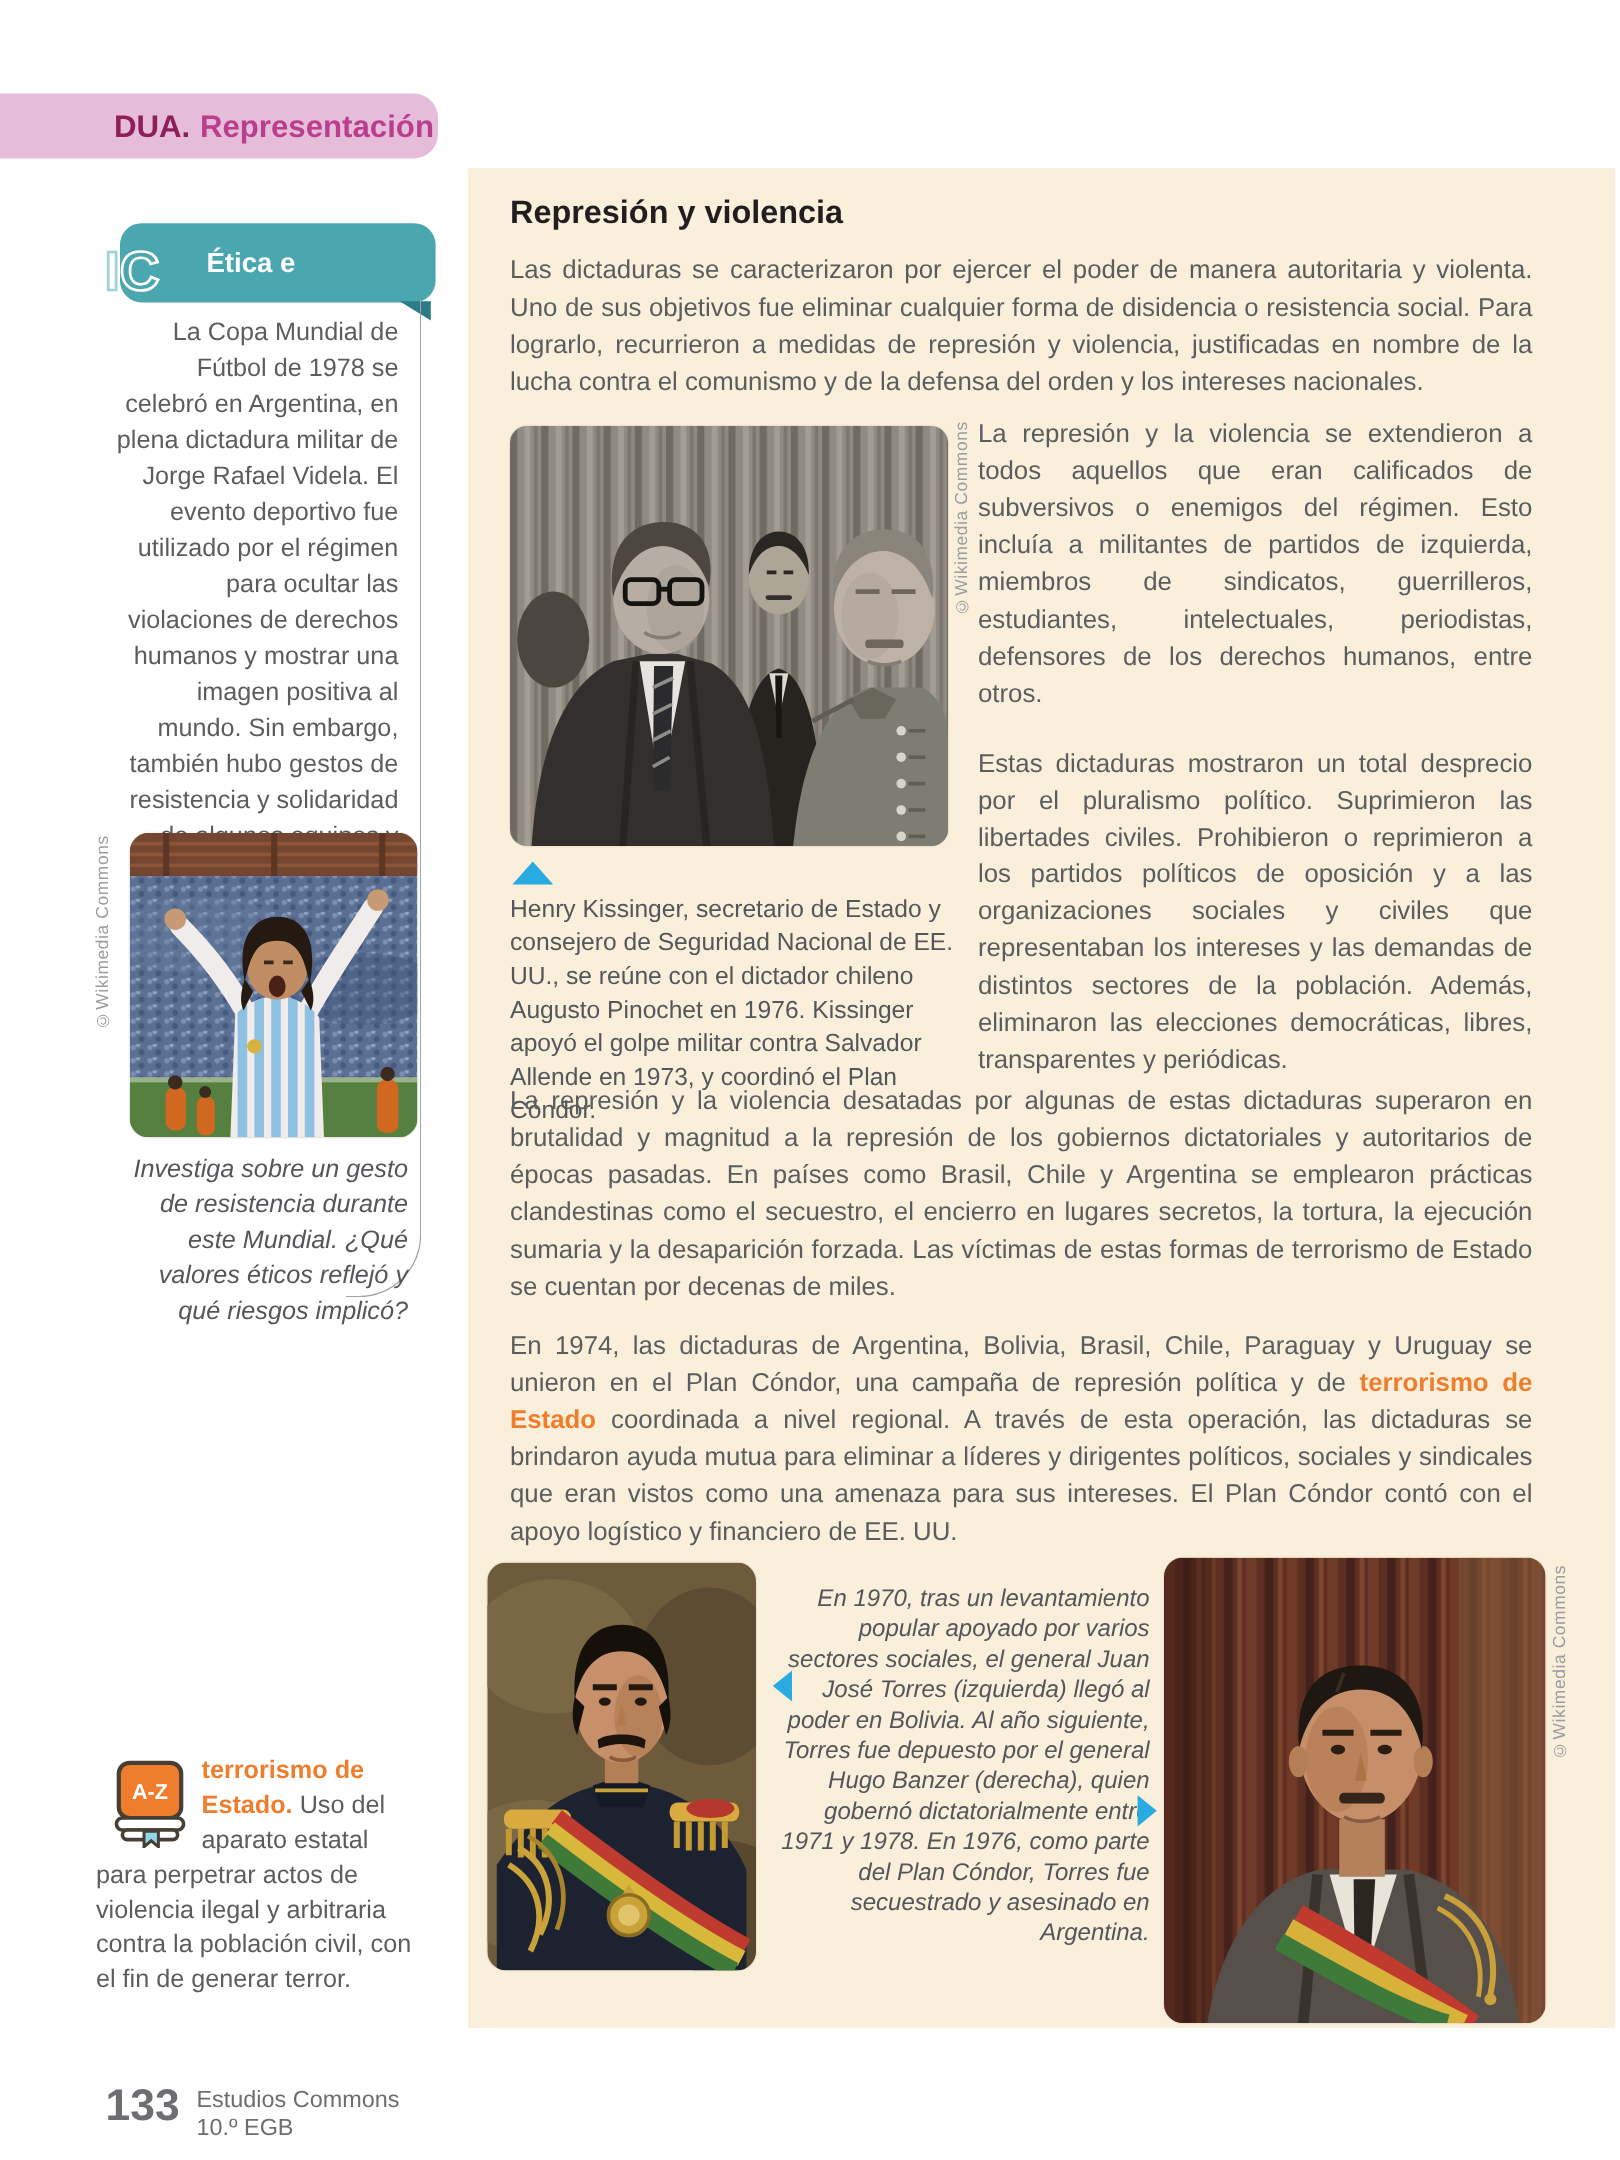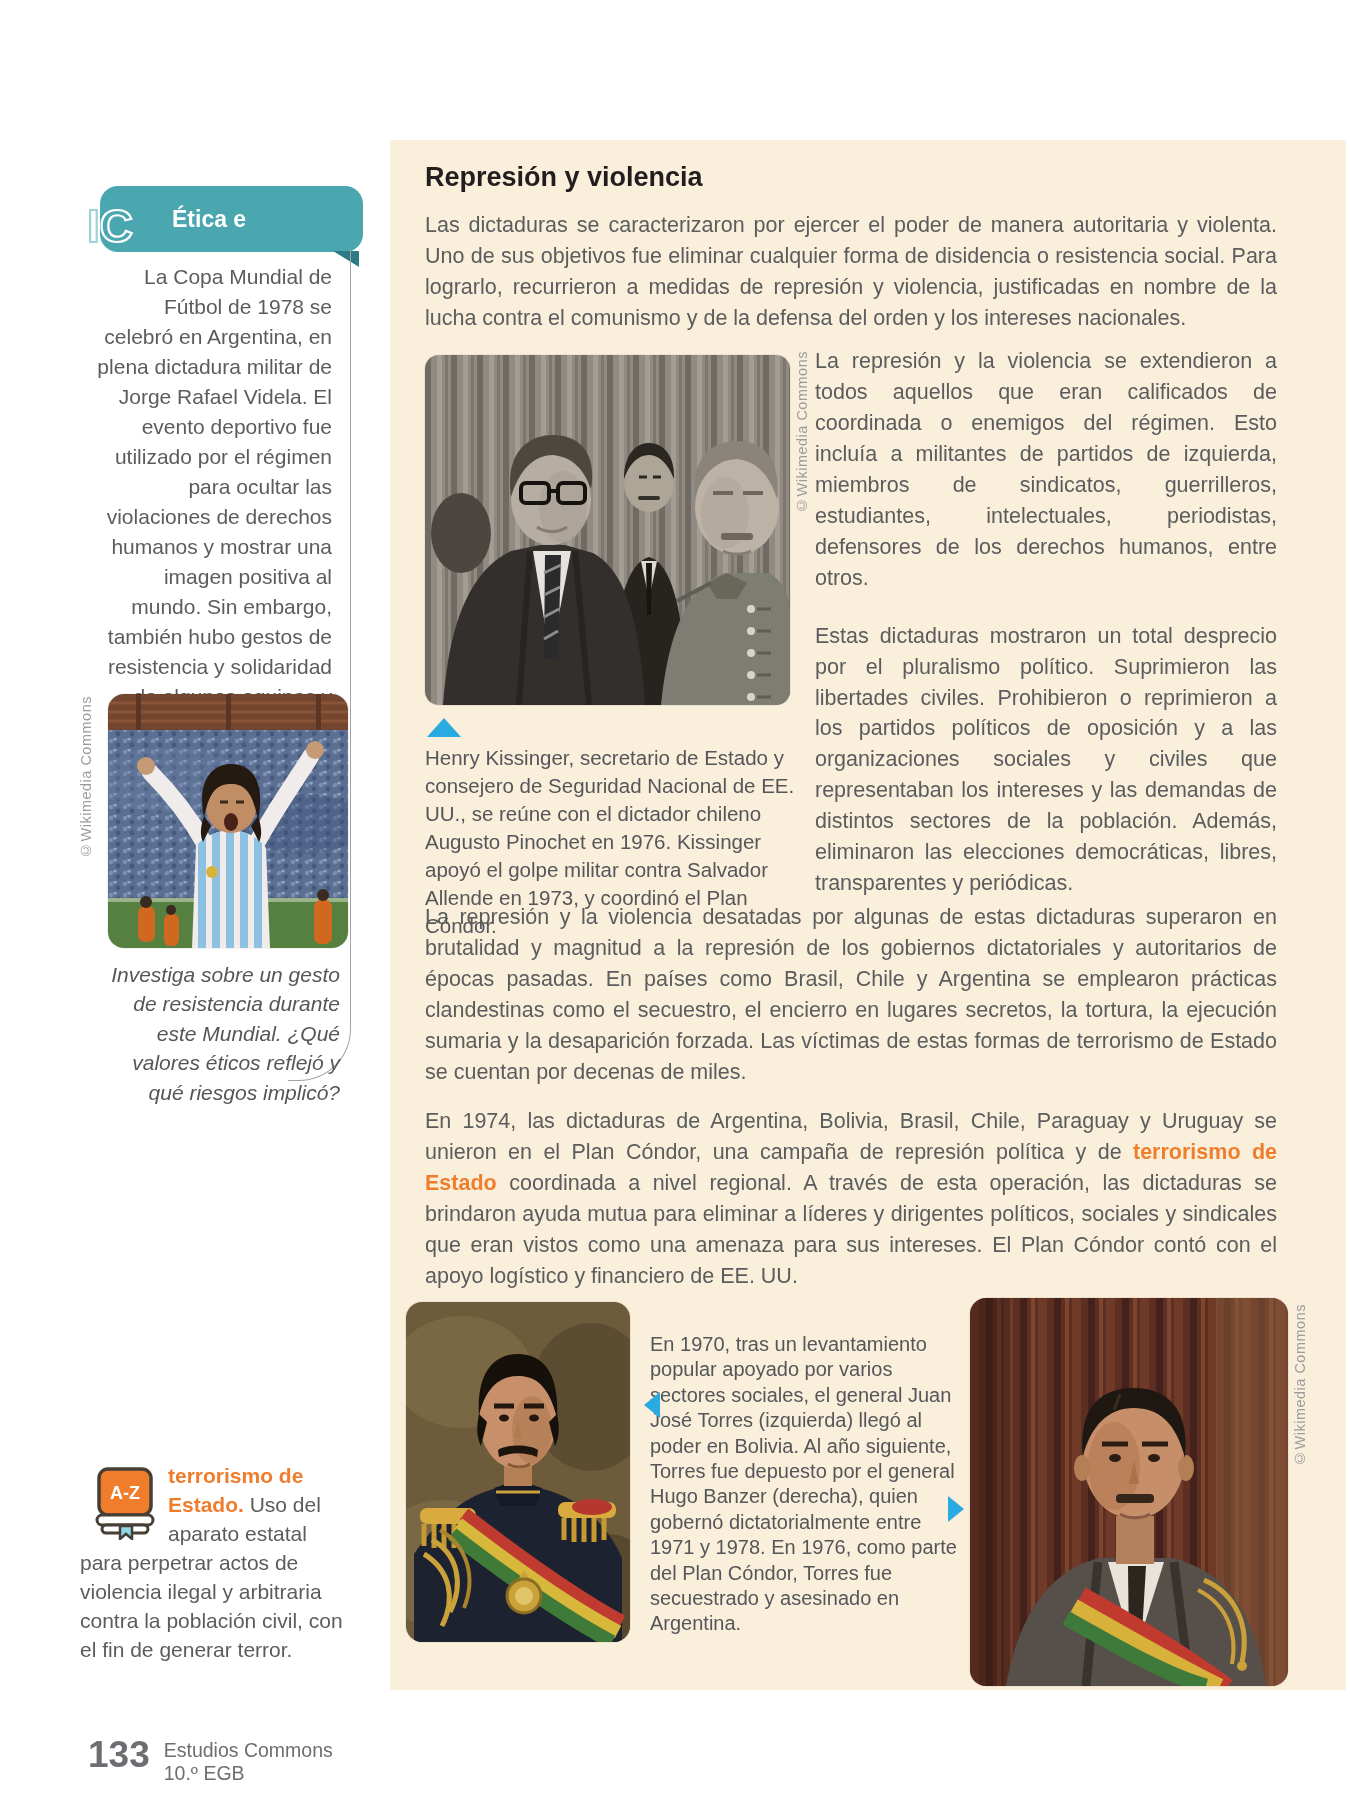--- a/index.html
+++ b/index.html
@@ -42,22 +42,22 @@
   .right-col{position:absolute;left:425px;top:206px;width:462px;}
   .right-col p{margin:0 0 27px 0;font-size:21.5px;line-height:1.44;text-align:justify;}
   .tri-up{position:absolute;left:37px;top:578px;width:0;height:0;border-left:17px solid transparent;
           border-right:17px solid transparent;border-bottom:19px solid #29abe2;}
   .k-caption{position:absolute;left:35px;top:604px;width:396px;margin:0;font-size:20.5px;
              line-height:1.37;color:#55565a;}
   .para-2{left:35px;top:762px;width:852px;}
   .para-3{left:35px;top:966px;width:852px;}
   .hl-orange{color:#ef7d2c;font-weight:bold;}
   .torres-fig{left:16px;top:1162px;width:224px;height:340px;}
-  .mid-caption{position:absolute;left:248px;top:1180px;width:320px;margin:12px;text-align:left;
-               font-size:20px;line-height:1.27;color:#55565a;}
+  .mid-caption{position:absolute;left:248px;top:1180px;width:320px;margin:0;text-align:right;
+               font-size:20px;line-height:1.27;color:#55565a;font-style:italic;}
   .tri-left{position:absolute;left:254px;top:1252px;width:0;height:0;border-top:13px solid transparent;
             border-bottom:13px solid transparent;border-right:16px solid #29abe2;}
   .tri-right{position:absolute;left:558px;top:1356px;width:0;height:0;border-top:13px solid transparent;
              border-bottom:13px solid transparent;border-left:16px solid #29abe2;}
   .banzer-fig{left:580px;top:1158px;width:318px;height:388px;}
   .banzer-credit{position:absolute;left:902px;top:1166px;height:160px;}
   
   .glossary{position:absolute;left:80px;top:1462px;width:272px;font-size:21px;line-height:1.38;
             color:#5b5c5e;}
   .glossary .book-icon{float:left;margin:4px 12px 2px 14px;}
@@ -65,20 +65,23 @@
   
   .footer{position:absolute;left:88px;top:1736px;display:flex;align-items:flex-start;color:#6d6e71;}
   .page-num{font-size:37px;font-weight:bold;line-height:1;}
   .footer-info{margin-left:14px;font-size:19.5px;line-height:1.18;padding-top:3px;}
 </style>
 </head>
 <body>
 
 <div class="page">
 
+  <div class="dua-band">
+    <span class="dua-bold">DUA.</span><span class="dua-rest">Representación</span>
+  </div>
 
   <div class="ethics-badge">
     <span>Ética e integridad</span>
     <span class="ethics-fold"></span>
   </div>
   <svg class="ic-monogram" width="68" height="58" viewBox="0 0 68 58">
     <defs>
       <clipPath id="cpL">
           <rect x="0" y="0" width="16" height="58"></rect>
         </clipPath>
@@ -207,21 +210,21 @@
         <ellipse cx="300" cy="158" rx="24" ry="36" fill="#aaa195" opacity=".45"></ellipse>
         <path d="M270,142 C266,102 288,86 312,86 C340,86 356,106 352,144 C344,118 330,106 312,104 C292,104 278,118 270,142 Z" fill="#8b847a"></path>
         <path d="M288,138 h20 M318,138 h20" stroke="#6e675c" stroke-width="4"></path>
         <rect x="296" y="178" width="32" height="7" rx="3" fill="#6f675c"></rect>
         <path d="M298,196 C306,200 318,200 326,196" stroke="#857d72" stroke-width="3" fill="none"></path>
       </svg>
     </figure>
     <span class="vcred kissinger-credit">©Wikimedia Commons</span>
 
     <div class="right-col">
-      <p>La represión y la violencia se extendieron a todos aquellos que eran calificados de coordinada o enemigos del régimen. Esto incluía a militantes de partidos de izquierda, miembros de sindicatos, guerrilleros, estudiantes, intelectuales, periodistas, defensores de los derechos humanos, entre otros.</p>
+      <p>La represión y la violencia se extendieron a todos aquellos que eran calificados de subversivos o enemigos del régimen. Esto incluía a militantes de partidos de izquierda, miembros de sindicatos, guerrilleros, estudiantes, intelectuales, periodistas, defensores de los derechos humanos, entre otros.</p>
       <p>Estas dictaduras mostraron un total desprecio por el pluralismo político. Suprimieron las libertades civiles. Prohibieron o reprimieron a los partidos políticos de oposición y a las organizaciones sociales y civiles que representaban los intereses y las demandas de distintos sectores de la población. Además, eliminaron las elecciones democráticas, libres, transparentes y periódicas.</p>
     </div>
 
     <div class="tri-up"></div>
     <p class="k-caption">Henry Kissinger, secretario de Estado y consejero de Seguridad Nacional de EE. UU., se reúne con el dictador chileno Augusto Pinochet en 1976. Kissinger apoyó el golpe militar contra Salvador Allende en 1973, y coordinó el Plan Cóndor.</p>
 
     <p class="para para-2">La represión y la violencia desatadas por algunas de estas dictaduras superaron en brutalidad y magnitud a la represión de los gobiernos dictatoriales y autoritarios de épocas pasadas. En países como Brasil, Chile y Argentina se emplearon prácticas clandestinas como el secuestro, el encierro en lugares secretos, la tortura, la ejecución sumaria y la desaparición forzada. Las víctimas de estas formas de terrorismo de Estado se cuentan por decenas de miles.</p>
     <p class="para para-3"><span>En 1974, las dictaduras de Argentina, Bolivia, Brasil, Chile, Paraguay y Uruguay se unieron en el Plan Cóndor, una campaña de represión política y de </span><span class="hl-orange">terrorismo de Estado</span><span> coordinada a nivel regional. A través de esta operación, las dictaduras se brindaron ayuda mutua para eliminar a líderes y dirigentes políticos, sociales y sindicales que eran vistos como una amenaza para sus intereses. El Plan Cóndor contó con el apoyo logístico y financiero de EE. UU.</span></p>
 
     <figure class="photo torres-fig">

